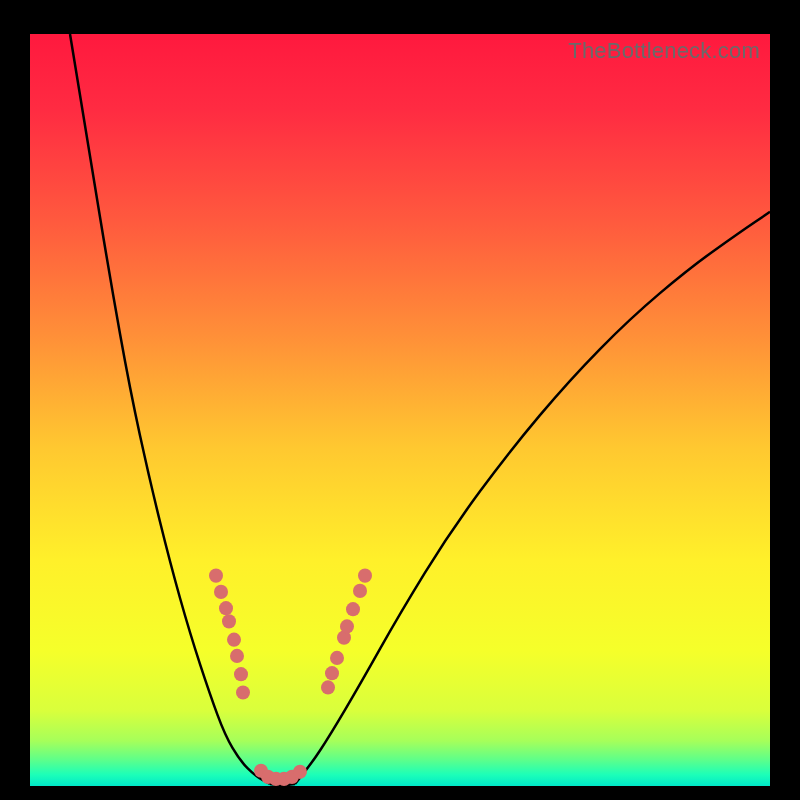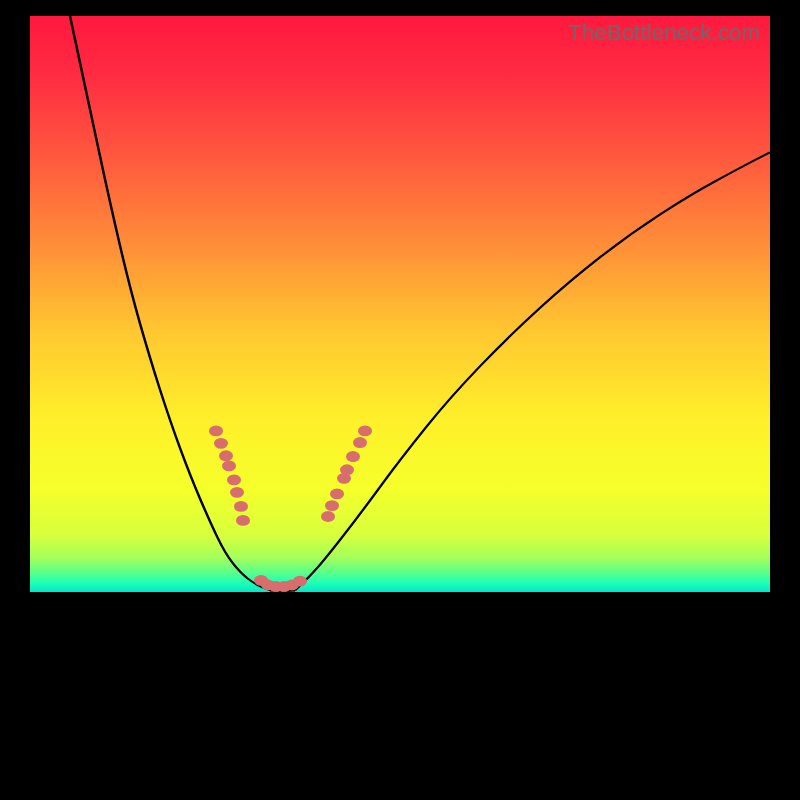--- a/index.html
+++ b/index.html
@@ -13,23 +13,23 @@
   }
   .frame {
     position: relative;
     width: 800px;
     height: 800px;
     background: #000;
   }
   .plot-area {
     position: absolute;
     left: 30px;
-    top: 16px;
+    top: 34px;
     width: 740px;
-    height: 576px;
+    height: 752px;
     overflow: hidden;
     text-align: right;
   }
   .gradient-bg {
     position: absolute;
     left: 0;
     top: 0;
     width: 100%;
     height: 100%;
   }

